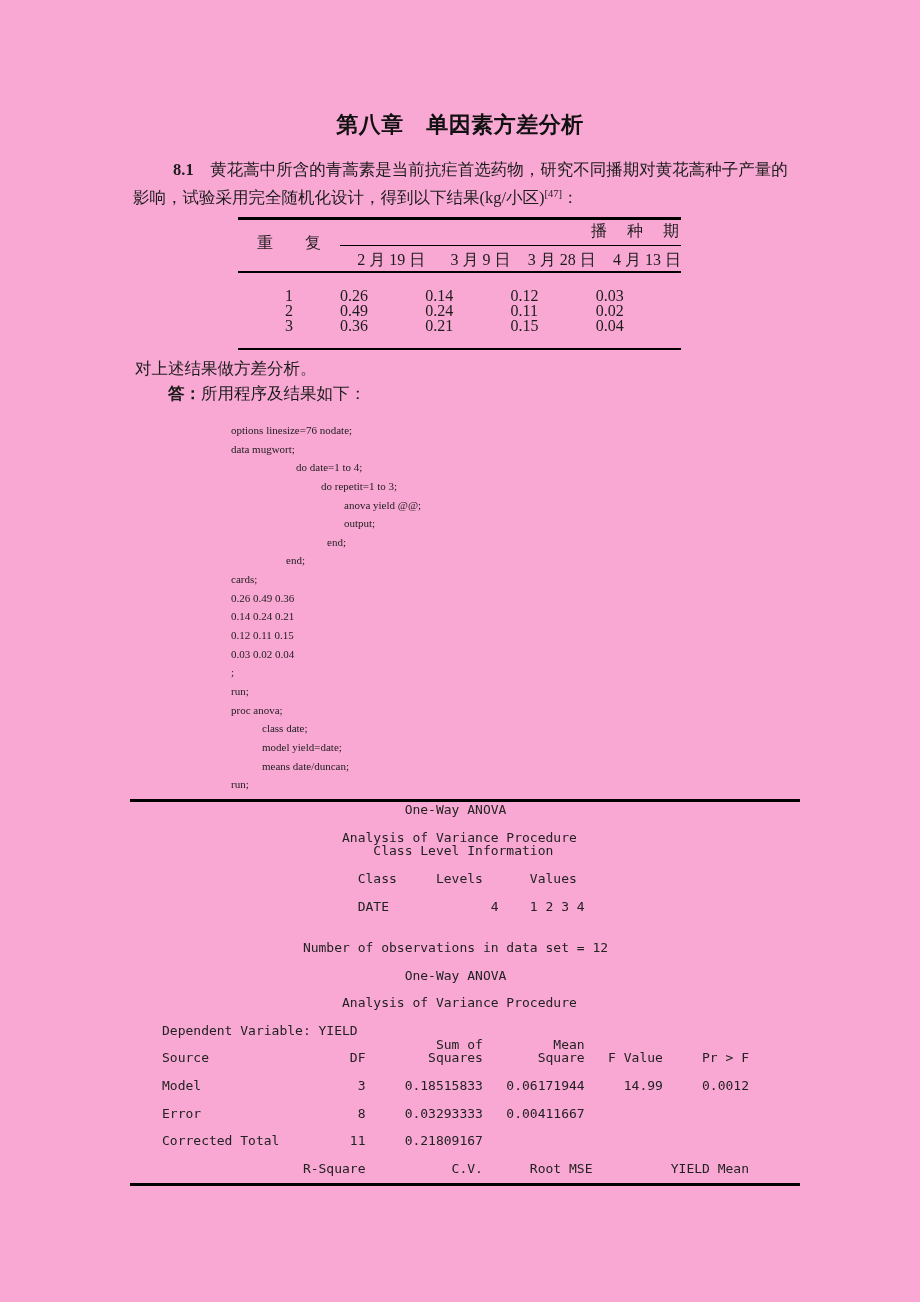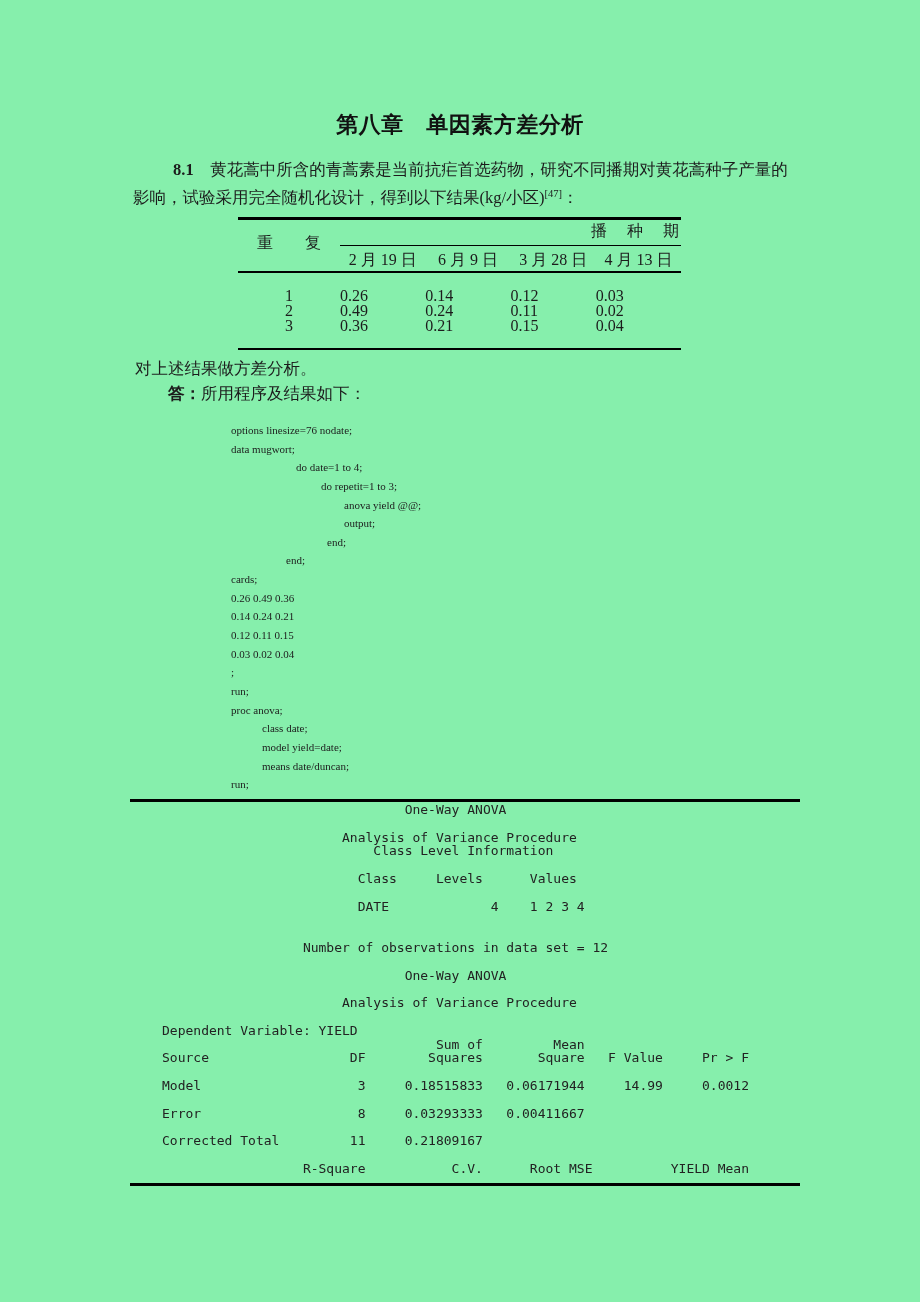--- a/index.html
+++ b/index.html
@@ -1,20 +1,20 @@
 <!DOCTYPE html>
 <html><head>
 <meta charset="utf-8">
 <style>
   html, body { margin: 0; padding: 0; background: #ffffff; }
   .page {
     position: relative;
     width: 920px;
     height: 1302px;
-    background: #86efac;
+    background: #f9a8d4;
     color: #1c1c1c;
     font-family: "Liberation Serif", serif;
     overflow: hidden;
   }
   .abs { position: absolute; }
 
   .doc-title {
     left: 0; right: 0; top: 110px;
     text-align: center;
     font-family: "Liberation Sans", sans-serif;
@@ -40,21 +40,21 @@
   .group-hdr  { left: 102px; top: 11px; width: 341px; text-align: right; letter-spacing: 2px; }
   .corner-hdr { left: 0; top: 23px; width: 102px; text-align: center; }
 
   .hdr-row, .trow { position: absolute; left: 0; width: 443px; display: flex; }
   .hdr-row { top: 39.5px; height: 16px; font-size: 16px; line-height: 16px; }
   .trow { font-size: 16px; line-height: 15px; height: 15px; }
   .row-0 { top: 75.5px; } .row-1 { top: 90.5px; } .row-2 { top: 105.5px; }
   .cell-rep { width: 102px; text-align: center; }
   .cell-val { width: 85.25px; }
   .hdr-spacer { width: 102px; }
-  .cell-hdr { width: 85.25px; text-align: center; white-space: nowrap; }
+  .cell-hdr { width: 85.25px; text-align: right; white-space: nowrap; }
 
   .task-line   { left: 135px; top: 359px; font-size: 16.5px; }
   .answer-line { left: 168px; top: 384px; font-size: 16.5px; }
 
   .code-block { left: 231px; top: 421px; font-size: 11px; }
   .code-line { line-height: 18.65px; height: 18.65px; white-space: pre; }
 
   .hrule { position: absolute; background: #000; height: 3px; }
   .hrule-1 { left: 130px; top: 799px; width: 670px; }
   .hrule-2 { left: 130px; top: 1183px; width: 670px; }
@@ -88,21 +88,21 @@
     <div class="rule rule-group"></div>
     <div class="rule rule-mid"></div>
     <div class="rule rule-bot"></div>
 
     <div class="txt group-hdr">播　种　期</div>
     <div class="txt corner-hdr">重　　复</div>
 
     <div class="hdr-row">
       <span class="hdr-spacer"></span>
       <span class="cell-hdr">2 月 19 日</span>
-      <span class="cell-hdr">6 月 9 日</span>
+      <span class="cell-hdr">3 月 9 日</span>
       <span class="cell-hdr">3 月 28 日</span>
       <span class="cell-hdr">4 月 13 日</span>
     </div>
 
     <div class="trow row-0">
       <span class="cell-rep">1</span>
       <span class="cell-val">0.26</span>
       <span class="cell-val">0.14</span>
       <span class="cell-val">0.12</span>
       <span class="cell-val">0.03</span>

